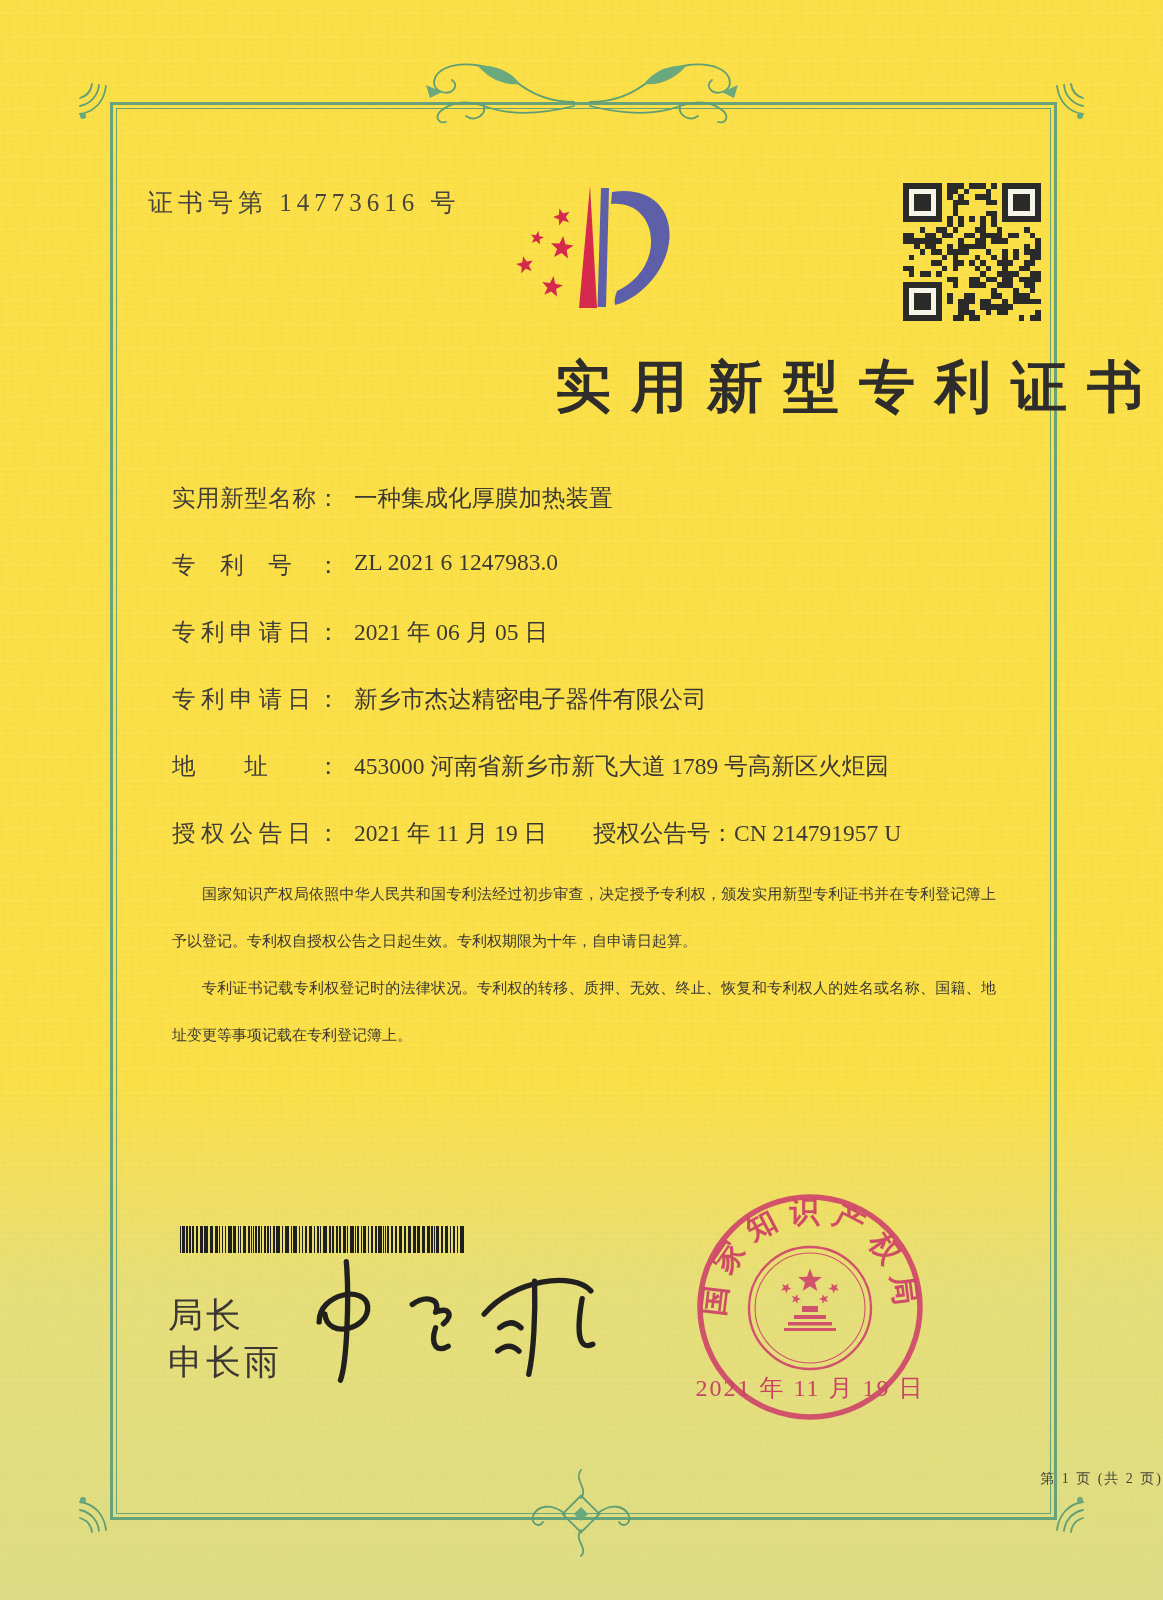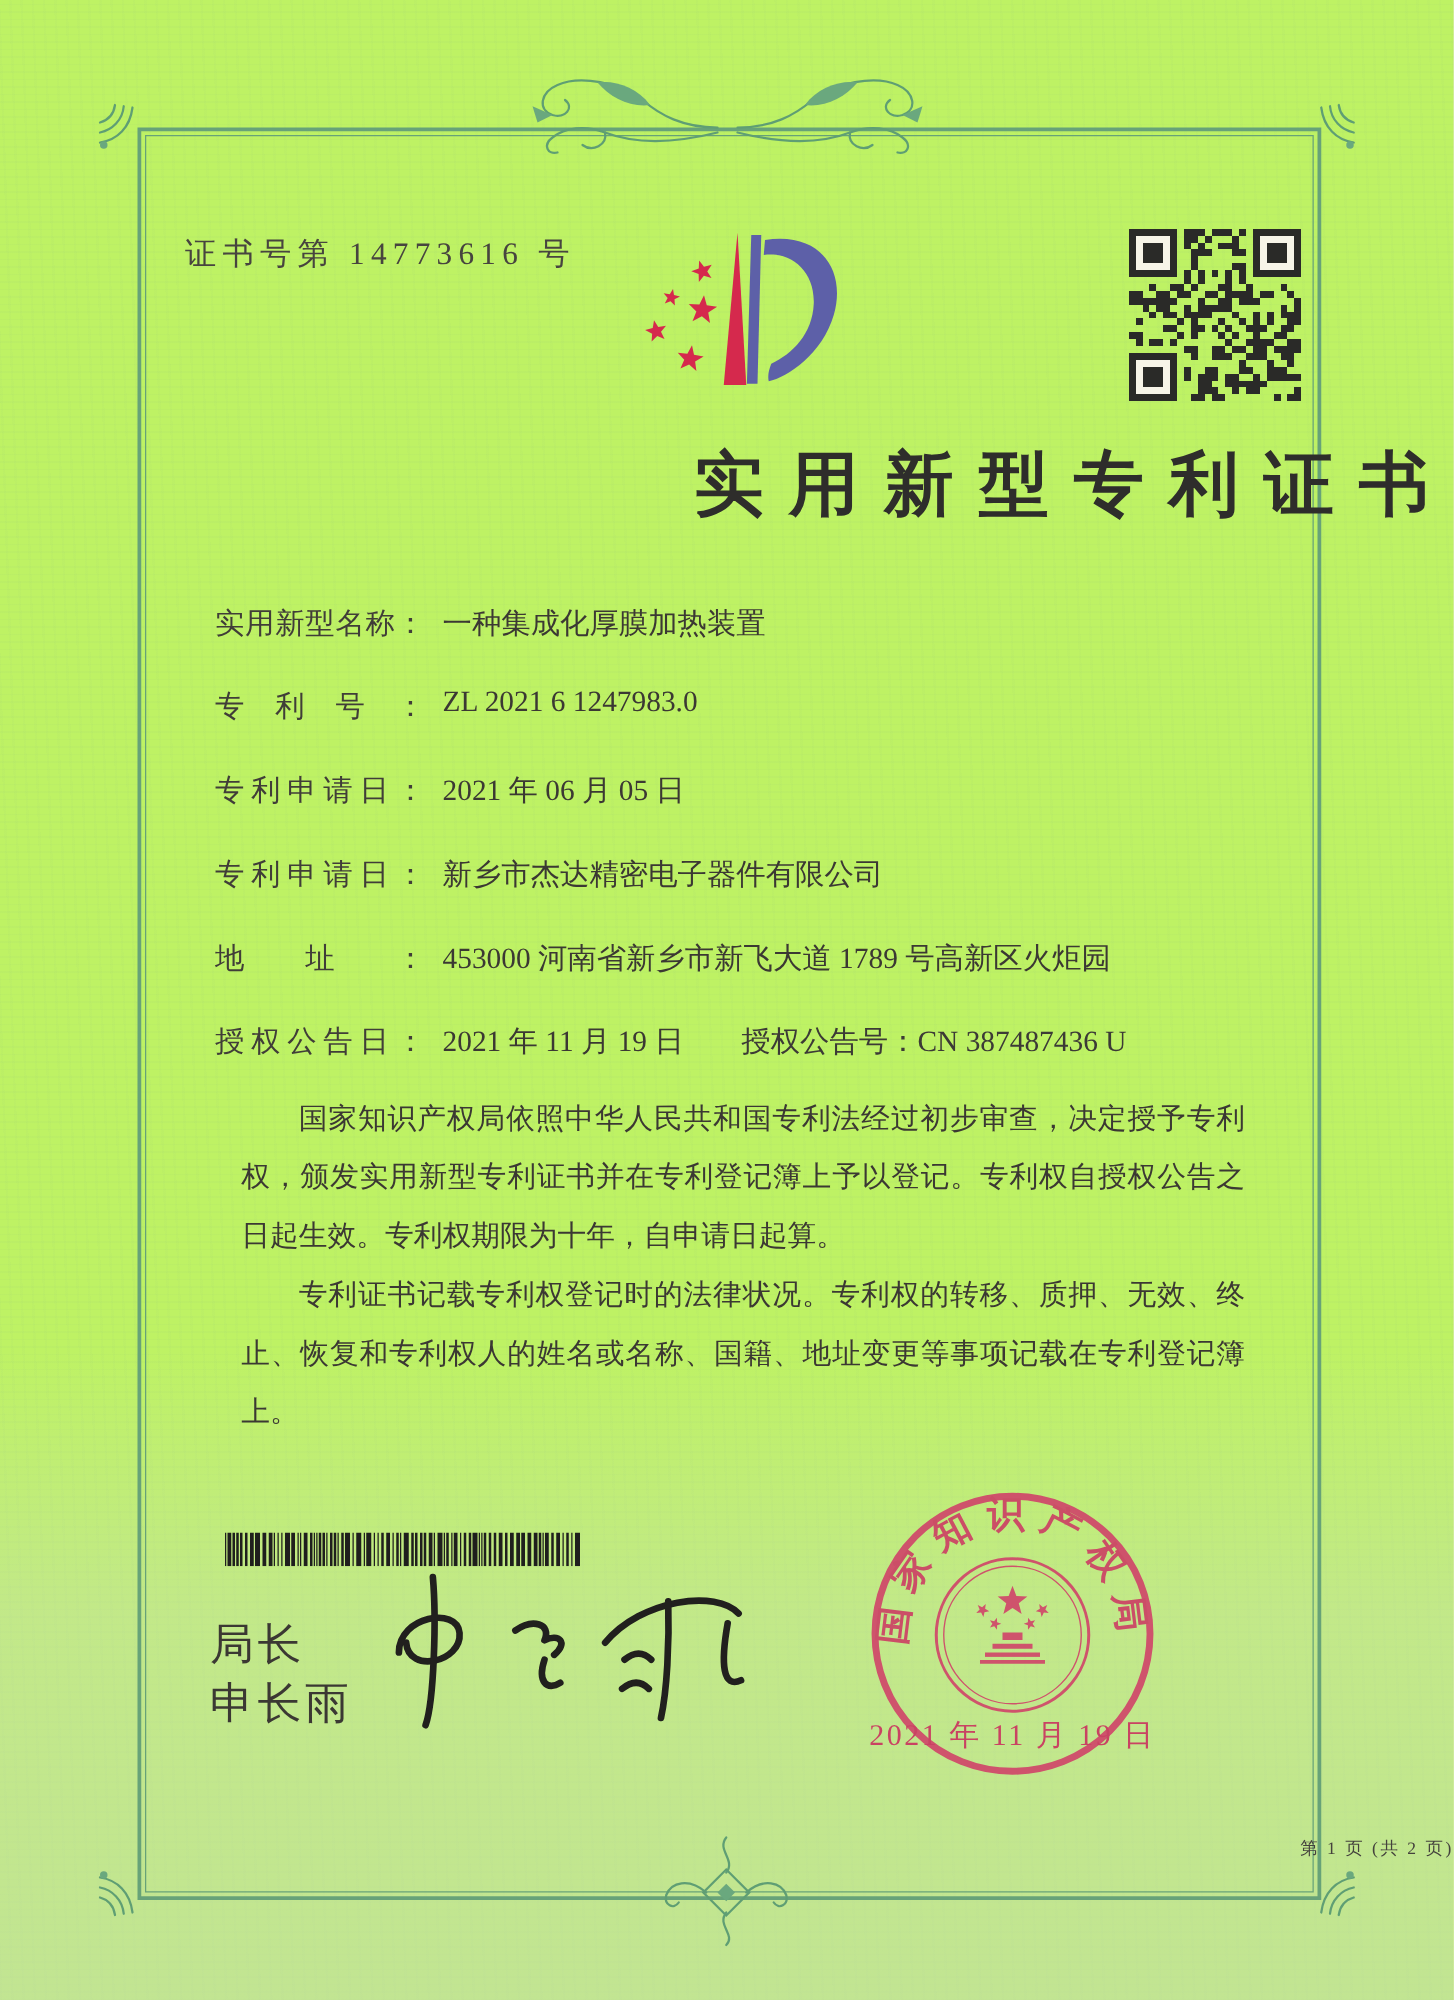--- a/index.html
+++ b/index.html
@@ -1,16 +1,16 @@
 <!DOCTYPE html>
 <html><head>
 <meta charset="utf-8">
 <style>
   html,body{margin:0;padding:0;background:#e9e6d8;}
-  .page{position:relative;width:1163px;height:1600px;margin:0 auto;background:#bef264;overflow:hidden;
+  .page{position:relative;width:1163px;height:1600px;margin:0 auto;background:#fde047;overflow:hidden;
         font-family:"Liberation Serif","DejaVu Serif",serif;color:#3c3a36;}
   .waves{position:absolute;inset:0;pointer-events:none;
      background:
        repeating-linear-gradient(0deg, rgba(130,175,135,0.055) 0 1px, rgba(255,255,255,0) 1px 6px),
        repeating-linear-gradient(88deg, rgba(130,175,135,0.04) 0 2px, rgba(255,255,255,0) 2px 9px);}
   .wash{position:absolute;left:0;right:0;top:1080px;height:520px;pointer-events:none;
      background:linear-gradient(180deg, rgba(203,222,190,0) 0%, rgba(200,220,187,0.42) 40%, rgba(197,218,184,0.55) 100%);}
   .frame-outer{position:absolute;left:110px;top:102px;width:941px;height:1412px;border:3.5px solid #67a278;}
   .frame-inner{position:absolute;inset:3px;border:1.2px solid #67a278;}
   .deco{position:absolute;left:0;top:0;width:1163px;height:1600px;pointer-events:none;}
@@ -22,21 +22,21 @@
   .qr{position:absolute;left:903px;top:183px;width:138px;height:138px;}
   .title{position:absolute;left:0;right:0;top:350px;text-align:right;font-size:56px;font-weight:bold;
          letter-spacing:20px;color:#2e2d2b;}
 
   .content{position:absolute;left:172px;top:482px;width:824px;font-size:23.5px;}
   .frow{margin-bottom:35px;white-space:nowrap;}
   .flabel{display:inline-block;width:168px;text-align:justify;text-align-last:justify;vertical-align:top;color:#403d38;}
   .fvalue{margin-left:14px;color:#3b3833;}
   .grant-row{display:flex;margin-bottom:0;white-space:nowrap;}
   .grant-pair2{margin-left:46px;}
-  .paras{margin-top:22px;font-size:23px;line-height:47px;text-align:justify;color:#3b3833;margin-left:21px;}
+  .paras{margin-top:22px;font-size:15px;line-height:47px;text-align:justify;color:#3b3833;}
   .paras p{margin:0;text-indent:2em;}
 
   .barcode{position:absolute;left:180px;top:1226px;width:286px;height:27px;}
   .bureau{position:absolute;left:168px;top:1292px;font-size:35px;line-height:47px;color:#3b3833;letter-spacing:3px;}
   .sig{position:absolute;left:290px;top:1242px;width:330px;height:155px;}
   .sig path{stroke:#21201e;stroke-width:5.5;fill:none;stroke-linecap:round;stroke-linejoin:round;}
 
   .seal{position:absolute;left:688px;top:1186px;width:244px;height:252px;opacity:0.93;}
   .seal .ring{fill:none;stroke:#d0486a;stroke-width:5.5;}
   .seal .thin{fill:none;stroke:#d0486a;stroke-width:2.4;}
@@ -346,21 +346,21 @@
       <span class="flabel">专利申请日：</span><span class="fvalue">新乡市杰达精密电子器件有限公司</span>
     </div>
     <div class="frow">
       <span class="flabel">地址：</span><span class="fvalue">453000  河南省新乡市新飞大道 1789 号高新区火炬园</span>
     </div>
     <div class="grant-row">
       <span>
         <span class="flabel">授权公告日：</span><span class="fvalue">2021 年 11 月 19 日</span>
       </span>
       <span class="grant-pair2">
-        <span>授权公告号：</span><span>CN 387487436 U</span>
+        <span>授权公告号：</span><span>CN 214791957 U</span>
       </span>
     </div>
     <div class="paras">
       <p>国家知识产权局依照中华人民共和国专利法经过初步审查，决定授予专利权，颁发实用新型专利证书并在专利登记簿上予以登记。专利权自授权公告之日起生效。专利权期限为十年，自申请日起算。</p>
       <p>专利证书记载专利权登记时的法律状况。专利权的转移、质押、无效、终止、恢复和专利权人的姓名或名称、国籍、地址变更等事项记载在专利登记簿上。</p>
     </div>
   </div>
 
   <svg class="barcode" viewBox="0 0 286 27" preserveAspectRatio="none" xmlns="http://www.w3.org/2000/svg">
     <g id="barcode-bars">

